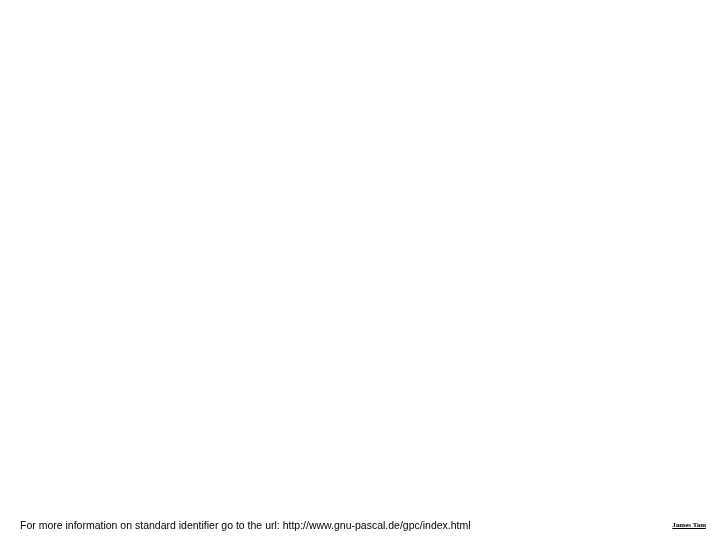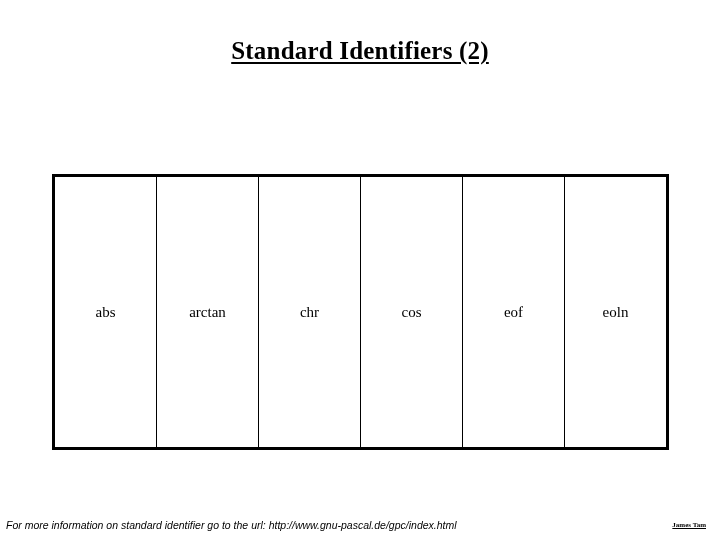--- a/index.html
+++ b/index.html
@@ -79,64 +79,52 @@
     line-height: 18px;
     color: #000000;
     padding: 0;
     width: 101px;
     height: 92px;
   }
 
   
   .footer-note {
     position: absolute;
-    left: 6px;
+    left: 20px;
     top: 519px;
     font-family: "Liberation Sans", sans-serif;
     font-size: 10.5px;
     line-height: 13px;
     color: #000000;
     white-space: nowrap;
-    font-style: italic;
   }
   .footer-author {
     position: absolute;
     right: 14px;
     top: 521px;
     font-family: "Liberation Serif", serif;
     font-weight: bold;
     font-size: 7px;
     line-height: 9px;
     color: #000000;
     text-decoration: underline;
     white-space: nowrap;
     text-align: right;
   }
 </style>
 </head>
 <body>
 
 <div class="slide">
 
-  <div class="slide-title">
-    <span>Standard Identifiers (2)</span>
-  </div>
 
 
   <div class="fn-table-wrap">
     <table class="fn-table">
       <tbody>
-        <tr>
-          <td>abs</td>
-          <td>arctan</td>
-          <td>chr</td>
-          <td>cos</td>
-          <td>eof</td>
-          <td>eoln</td>
-        </tr>
       </tbody>
     </table>
   </div>
 
   <div class="footer-note">For more information on standard identifier go to the url: http://www.gnu-pascal.de/gpc/index.html</div>
   <div class="footer-author">James Tam</div>
 
 </div>
 
 </body></html>

